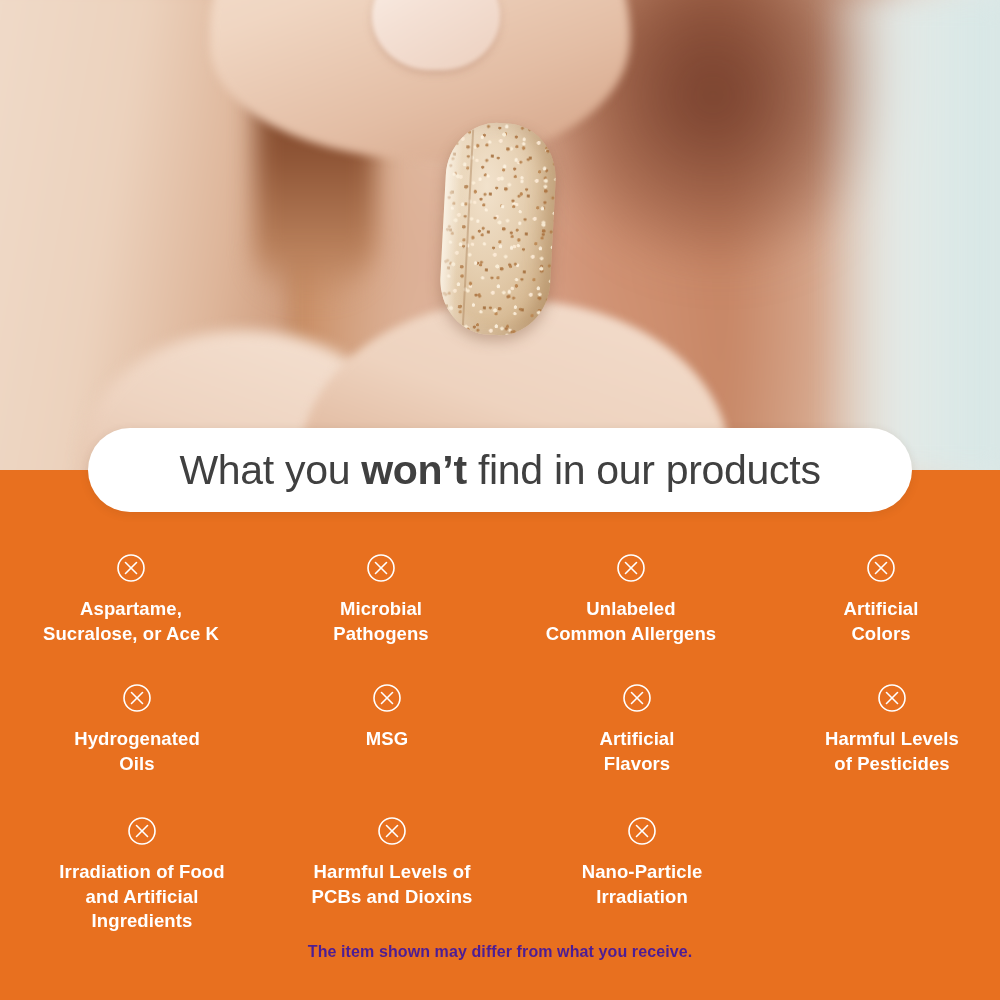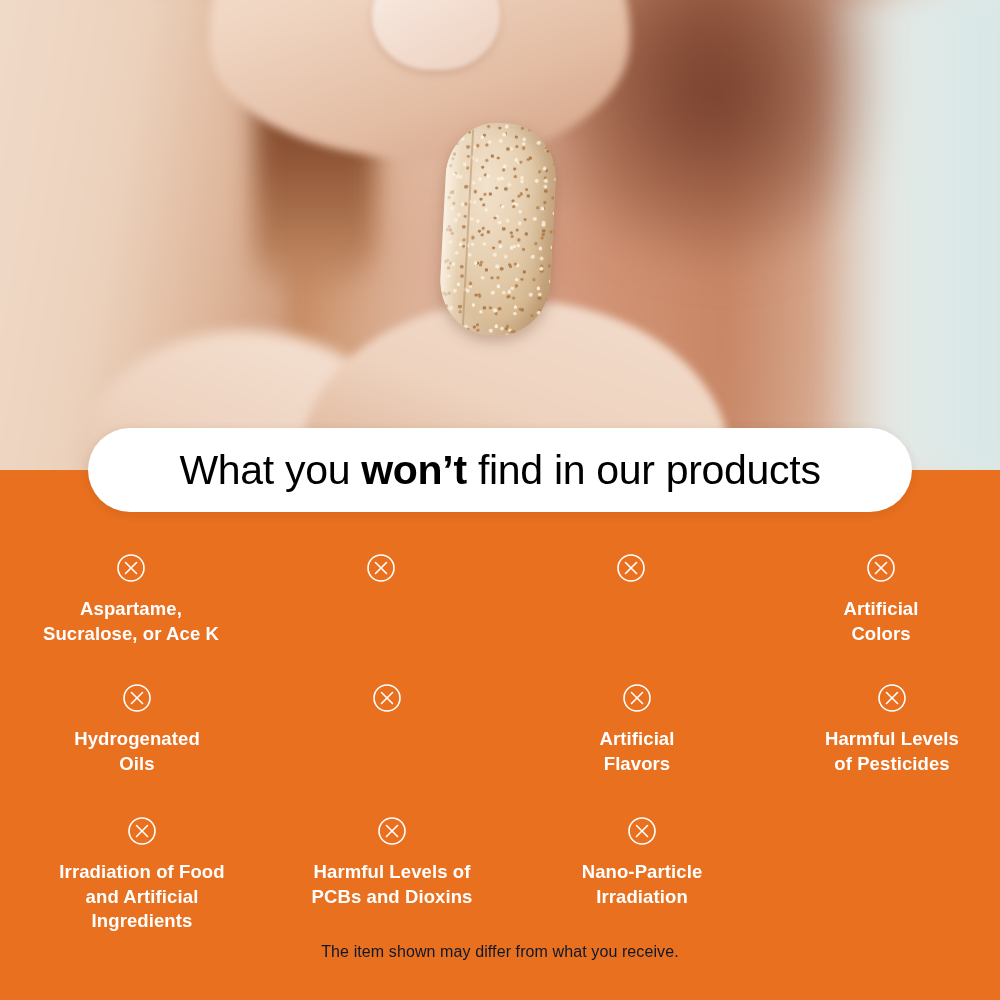--- a/index.html
+++ b/index.html
@@ -229,21 +229,21 @@
     height: 84px;
     background: #ffffff;
     border-radius: 42px;
     display: flex;
     align-items: center;
     justify-content: center;
     box-shadow: 0 2px 10px rgba(90,50,20,0.12);
   }
   .title-text {
     font-size: 41px;
-    color: #000000;
+    color: #404040;
     letter-spacing: -0.3px;
     white-space: nowrap;
     font-weight: 500;
   }
   .title-text .bold {
     font-weight: 800;
   }
 
   
   .grid {
@@ -277,23 +277,23 @@
     white-space: pre-line;
   }
 
   
   .footer-note {
     position: absolute;
     left: 0;
     top: 943px;
     width: 1000px;
     text-align: center;
-    color: #0f172a;
+    color: #4c1d95;
     font-size: 16px;
-    font-weight: 400;
+    font-weight: 700;
     letter-spacing: 0.1px;
   }
 </style>
 </head>
 <body>
 
 <div id="page">
 
   <div class="photo">
     <div class="photo-bg"></div>
@@ -330,28 +330,32 @@
       <div class="cell-label">Aspartame,
 Sucralose, or Ace K</div>
     </div>
 
     <div class="cell r1">
       <svg class="x-icon" width="30" height="30" viewBox="0 0 30 30" aria-hidden="true">
         <circle cx="15" cy="15" r="13" fill="none" stroke="#ffffff" stroke-width="1.6"></circle>
         <line x1="9.5" y1="9.5" x2="20.5" y2="20.5" stroke="#ffffff" stroke-width="1.6" stroke-linecap="round"></line>
         <line x1="20.5" y1="9.5" x2="9.5" y2="20.5" stroke="#ffffff" stroke-width="1.6" stroke-linecap="round"></line>
       </svg>
+      <div class="cell-label">Microbial
+Pathogens</div>
     </div>
 
     <div class="cell r1">
       <svg class="x-icon" width="30" height="30" viewBox="0 0 30 30" aria-hidden="true">
         <circle cx="15" cy="15" r="13" fill="none" stroke="#ffffff" stroke-width="1.6"></circle>
         <line x1="9.5" y1="9.5" x2="20.5" y2="20.5" stroke="#ffffff" stroke-width="1.6" stroke-linecap="round"></line>
         <line x1="20.5" y1="9.5" x2="9.5" y2="20.5" stroke="#ffffff" stroke-width="1.6" stroke-linecap="round"></line>
       </svg>
+      <div class="cell-label">Unlabeled
+Common Allergens</div>
     </div>
 
     <div class="cell r1">
       <svg class="x-icon" width="30" height="30" viewBox="0 0 30 30" aria-hidden="true">
         <circle cx="15" cy="15" r="13" fill="none" stroke="#ffffff" stroke-width="1.6"></circle>
         <line x1="9.5" y1="9.5" x2="20.5" y2="20.5" stroke="#ffffff" stroke-width="1.6" stroke-linecap="round"></line>
         <line x1="20.5" y1="9.5" x2="9.5" y2="20.5" stroke="#ffffff" stroke-width="1.6" stroke-linecap="round"></line>
       </svg>
       <div class="cell-label">Artificial
 Colors</div>
@@ -367,20 +371,21 @@
 Oils</div>
     </div>
 
 
     <div class="cell r2">
       <svg class="x-icon" width="30" height="30" viewBox="0 0 30 30" aria-hidden="true">
         <circle cx="15" cy="15" r="13" fill="none" stroke="#ffffff" stroke-width="1.6"></circle>
         <line x1="9.5" y1="9.5" x2="20.5" y2="20.5" stroke="#ffffff" stroke-width="1.6" stroke-linecap="round"></line>
         <line x1="20.5" y1="9.5" x2="9.5" y2="20.5" stroke="#ffffff" stroke-width="1.6" stroke-linecap="round"></line>
       </svg>
+      <div class="cell-label">MSG</div>
     </div>
 
     <div class="cell r2">
       <svg class="x-icon" width="30" height="30" viewBox="0 0 30 30" aria-hidden="true">
         <circle cx="15" cy="15" r="13" fill="none" stroke="#ffffff" stroke-width="1.6"></circle>
         <line x1="9.5" y1="9.5" x2="20.5" y2="20.5" stroke="#ffffff" stroke-width="1.6" stroke-linecap="round"></line>
         <line x1="20.5" y1="9.5" x2="9.5" y2="20.5" stroke="#ffffff" stroke-width="1.6" stroke-linecap="round"></line>
       </svg>
       <div class="cell-label">Artificial
 Flavors</div>

